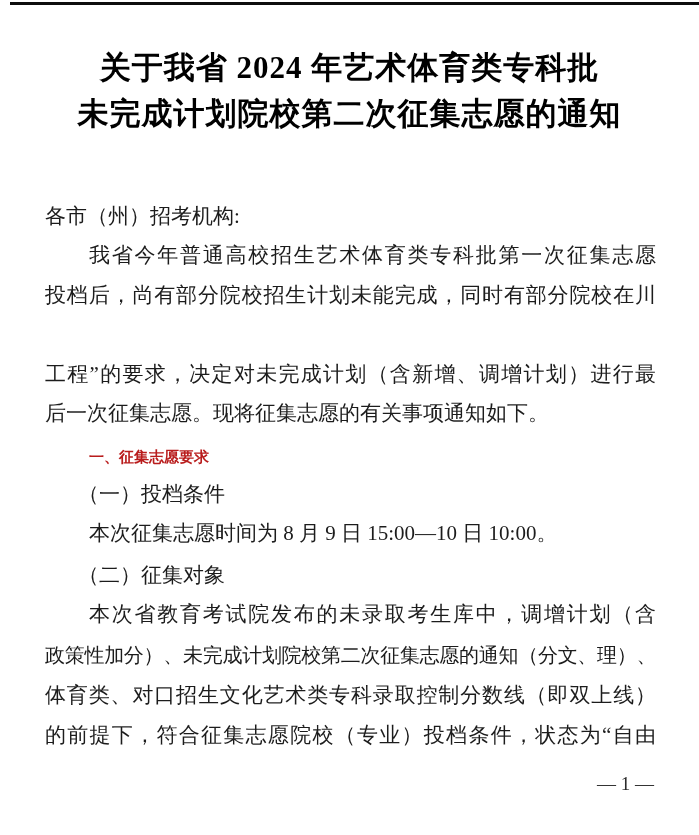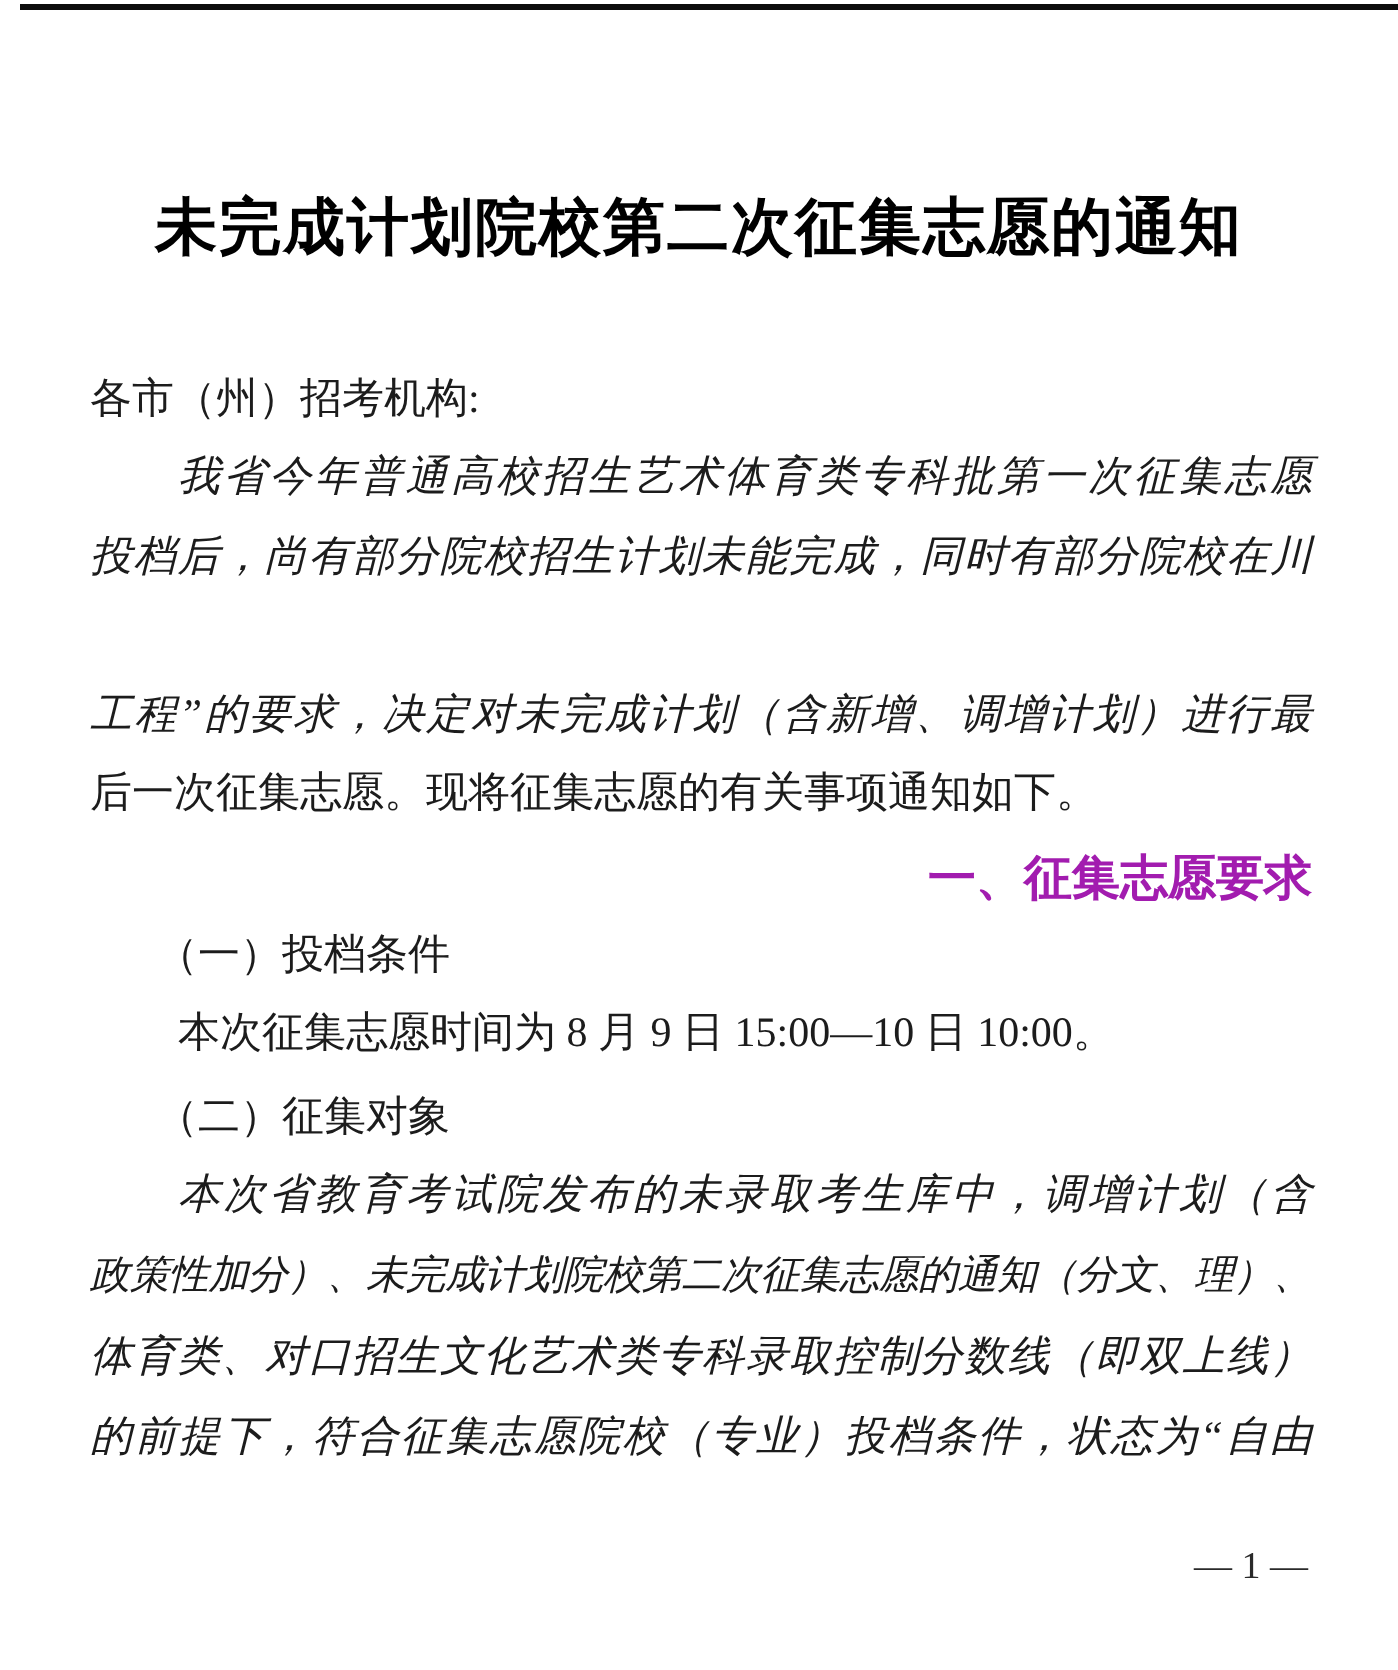--- a/index.html
+++ b/index.html
@@ -34,54 +34,54 @@
     letter-spacing: 1px;
   }
   .line {
     position: absolute;
     left: 45px;
     right: 43px;
     height: 32px;
     line-height: 32px;
     font-size: 21px;
     white-space: nowrap;
+    margin-top: 17px;
   }
   .justify {
     white-space: normal;
     text-align: justify;
     text-align-last: justify;
-    font-style: italic;
   }
   .indent { text-indent: 44px; }
   .sub-indent { text-indent: 33px; }
   .tight { font-size: 20px; letter-spacing: -0.5px; }
   .section-heading {
     font-family: "Liberation Sans", "DejaVu Sans", sans-serif;
     font-weight: bold;
-    font-size: 24px;
-    color: #a21caf;
-    text-align: right;
+    font-size: 15px;
+    color: #b91c1c;
   }
   .page-number {
     position: absolute;
     right: 45px;
     top: 770px;
     height: 28px;
     line-height: 28px;
     font-size: 19px;
     color: #2a2a2a;
   }
 </style>
 </head>
 <body>
 
 <div class="page">
 
   <div class="scan-line"></div>
 
+  <div class="title-line" style="top:48px">关于我省 2024 年艺术体育类专科批</div>
   <div class="title-line" style="top:94px">未完成计划院校第二次征集志愿的通知</div>
 
   <div class="line" style="top:183px">各市（州）招考机构:</div>
 
   <div class="line justify indent" style="top:222px">我省今年普通高校招生艺术体育类专科批第一次征集志愿</div>
   <div class="line justify" style="top:262px">投档后，尚有部分院校招生计划未能完成，同时有部分院校在川</div>
   <div class="line justify" style="top:341px">工程”的要求，决定对未完成计划（含新增、调增计划）进行最</div>
   <div class="line" style="top:380px">后一次征集志愿。现将征集志愿的有关事项通知如下。</div>
 
   <div class="line section-heading indent" style="top:424px">一、征集志愿要求</div>

